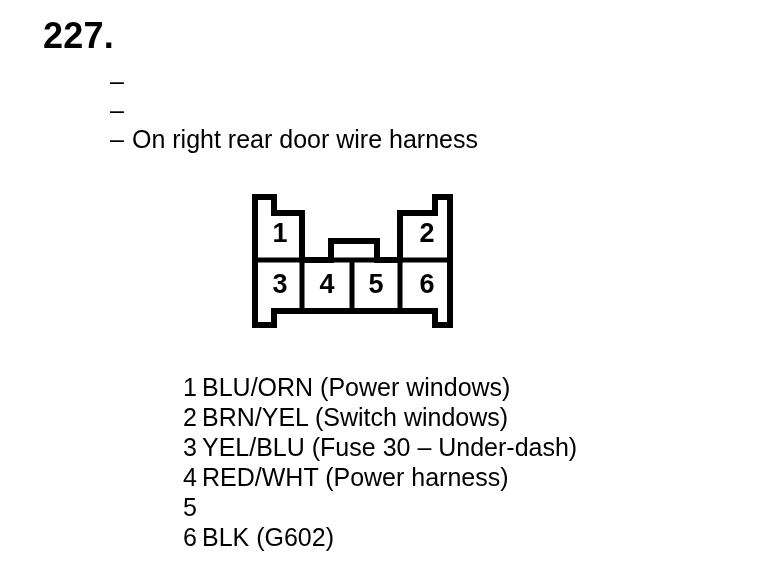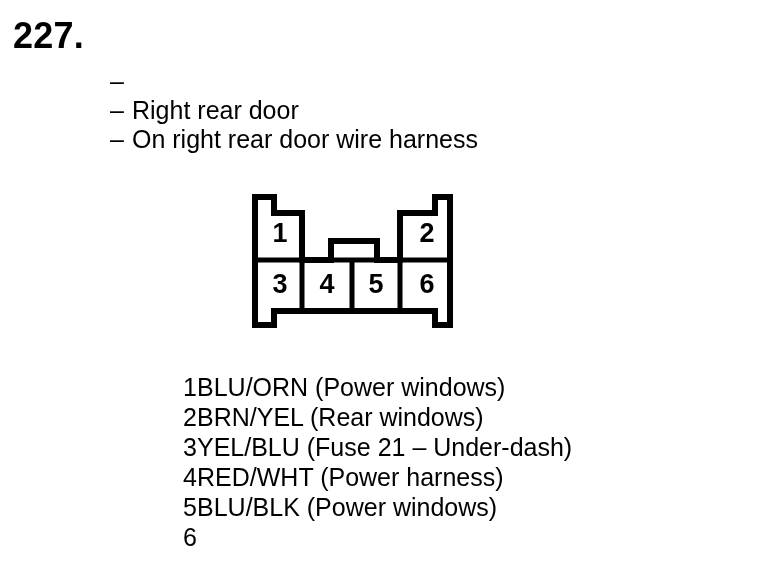--- a/index.html
+++ b/index.html
@@ -10,21 +10,21 @@
   body {
     width: 768px;
     height: 562px;
     position: relative;
     overflow: hidden;
     font-family: "Liberation Sans", sans-serif;
     color: #000000;
   }
   .title-row {
     position: absolute;
-    left: 13px;
+    left: 43px;
     top: 18px;
     display: flex;
     gap: 15px;
     font-size: 36px;
     font-weight: bold;
     line-height: 36px;
     white-space: nowrap;
     letter-spacing: 0.2px;
   }
   .bullets {
@@ -74,38 +74,38 @@
   .pin-row {
     display: flex;
     white-space: nowrap;
   }
   .pin-num {
     width: 14px;
     flex: 0 0 14px;
     text-align: center;
   }
   .pin-label {
+    margin-left: 5px;
   }
 </style>
 </head>
 <body>
 
 <div>
 
   <div class="title-row">
     <span>227.</span>
   </div>
 
   <div class="bullets">
     <div class="bullet-row">
       <span class="bullet-dash">–</span>
     </div>
     <div class="bullet-row">
       <span class="bullet-dash">–</span>
-      <span>Right rear door</span>
     </div>
     <div class="bullet-row">
       <span class="bullet-dash">–</span>
       <span>On right rear door wire harness</span>
     </div>
   </div>
 
   <div class="connector-wrap">
     <svg class="connector-svg" viewBox="0 0 224 146">
       <path d="M 15 11 H 34 V 27 H 62 V 74 H 91 V 55 H 137 V 74 H 160 V 27 H 195 V 11 H 210 V 139 H 195 V 125 H 34 V 139 H 15 Z" fill="#ffffff" stroke="#000000" stroke-width="6" stroke-linejoin="miter"></path>
@@ -119,32 +119,32 @@
     <div class="cav" style="left:427px; top:285px;">6</div>
   </div>
 
   <div class="pins">
     <div class="pin-row">
       <span class="pin-num">1</span>
       <span class="pin-label">BLU/ORN (Power windows)</span>
     </div>
     <div class="pin-row">
       <span class="pin-num">2</span>
-      <span class="pin-label">BRN/YEL (Rear windows)</span>
+      <span class="pin-label">BRN/YEL (Switch windows)</span>
     </div>
     <div class="pin-row">
       <span class="pin-num">3</span>
-      <span class="pin-label">YEL/BLU (Fuse 21 – Under-dash)</span>
+      <span class="pin-label">YEL/BLU (Fuse 30 – Under-dash)</span>
     </div>
     <div class="pin-row">
       <span class="pin-num">4</span>
       <span class="pin-label">RED/WHT (Power harness)</span>
     </div>
     <div class="pin-row">
       <span class="pin-num">5</span>
-      <span class="pin-label">BLU/BLK (Power windows)</span>
     </div>
     <div class="pin-row">
       <span class="pin-num">6</span>
+      <span class="pin-label">BLK (G602)</span>
     </div>
   </div>
 
 </div>
 
 </body></html>

